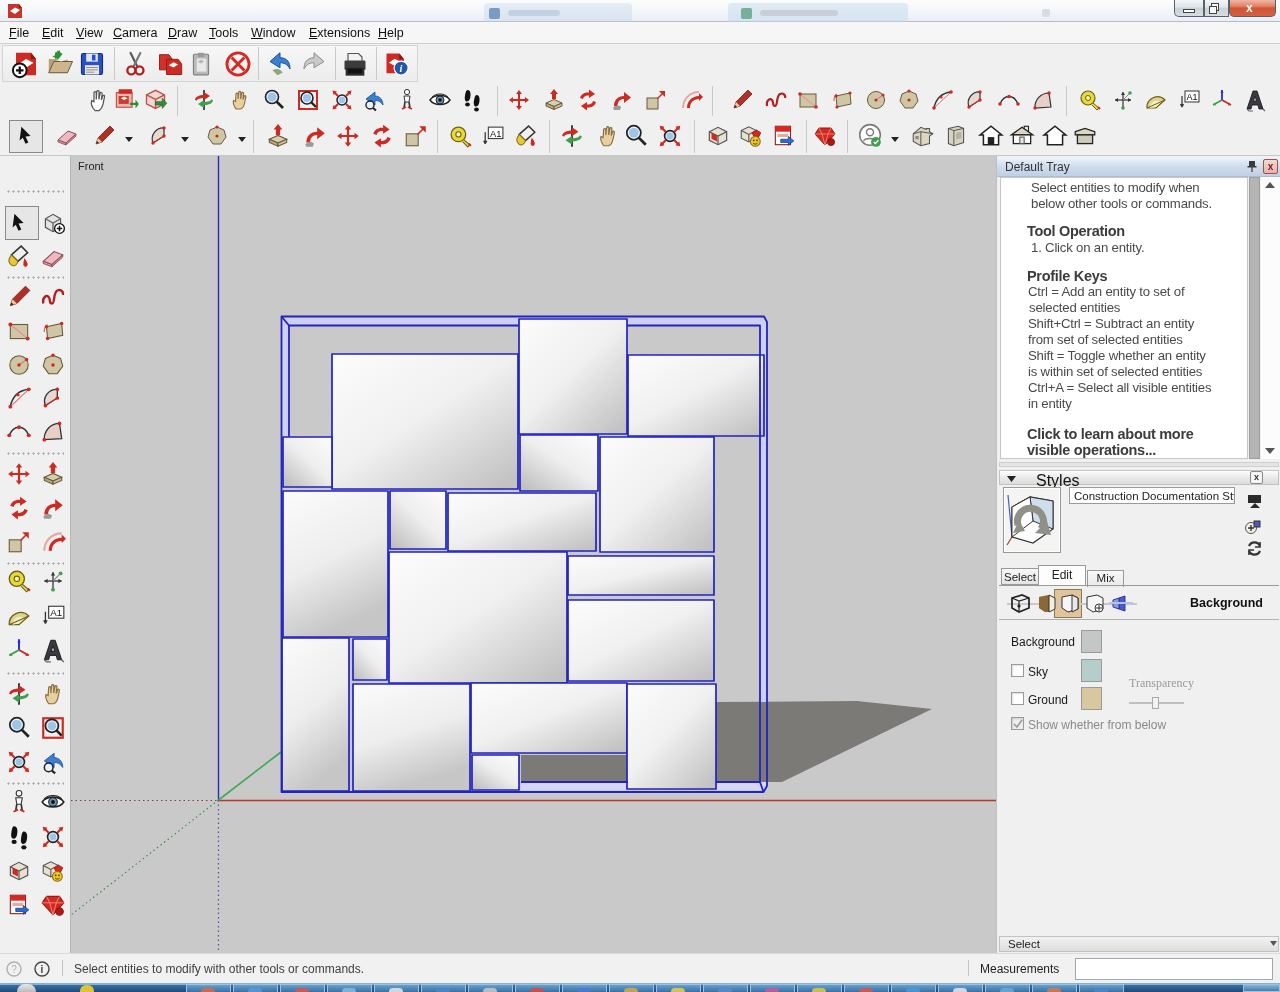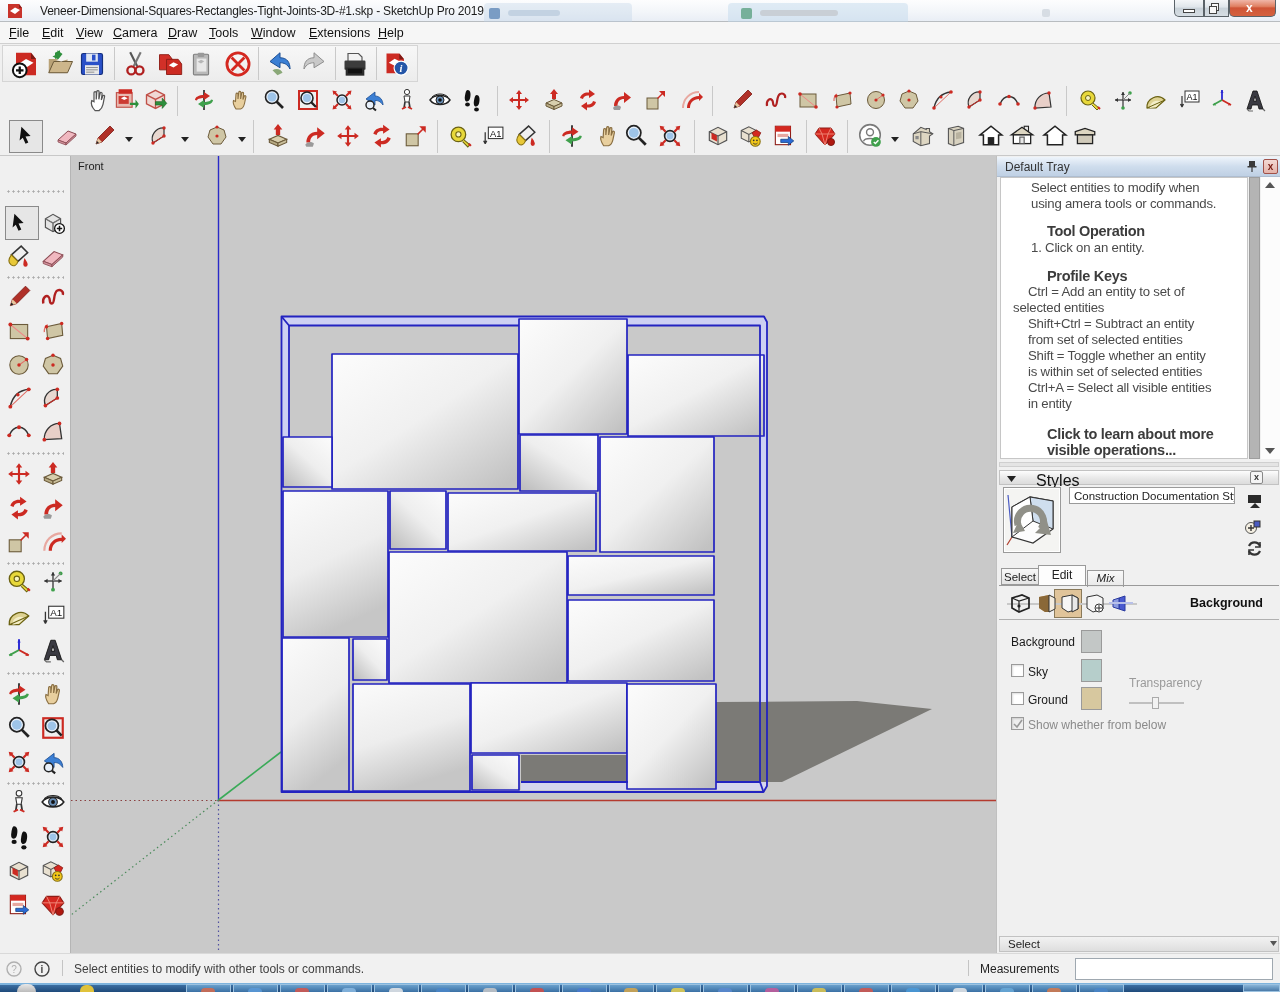--- a/index.html
+++ b/index.html
@@ -26,21 +26,21 @@
   .drop { position:absolute; width:0; height:0; border-left:4px solid transparent; border-right:4px solid transparent; border-top:5px solid #222; }
   #lefttb { left:0; top:156px; width:71px; height:797px; background:#f0f0f0; border-right:1px solid #b5b5b5; }
   #statusbar { left:0; top:953px; width:1280px; height:30px; background:#f1f1f1; border-top:1px solid #d9d9d9; }
   .statussep { position:absolute; top:6px; width:1px; height:16px; background:#c4c4c4; }
   #taskbar { left:0; top:983px; width:1280px; height:9px; background:linear-gradient(#4579ad,#1e4a7a); }
   #tray { left:996px; top:156px; width:284px; height:797px; background:#f0f0f0; border-left:1px solid #c0c0c0; }
   #traytitle { position:absolute; left:0px; top:1px; width:284px; height:20px;
      background:linear-gradient(#eef4fb,#cfdded 50%,#bfd0e4); border-bottom:1px solid #aebdd0; }
   #instructor { position:absolute; left:3px; top:21px; width:248px; height:282px; background:#fff; border:1px solid #c6c6c6; }
   .instr { position:absolute; left:30px; font-size:13.2px; color:#4a4a4a; letter-spacing:-0.2px; white-space:nowrap; }
-  .instrb { position:absolute; left:26px; font-size:14.5px; font-weight:bold; color:#3c3c3c; letter-spacing:-0.3px; white-space:nowrap;margin-left:20px; }
+  .instrb { position:absolute; left:26px; font-size:14.5px; font-weight:bold; color:#3c3c3c; letter-spacing:-0.3px; white-space:nowrap; }
   .sechead { position:absolute; background:linear-gradient(#fdfdfd,#e8e8e8 55%,#dcdcdc); border:1px solid #c2c2c2; }
   .swatch { position:absolute; border:1px solid #9a9a9a; }
   .tab { position:absolute; border:1px solid #9a9a9a; background:linear-gradient(#f8f8f8,#e4e4e4); font-size:11.5px; color:#222; text-align:center; }
   .chk { position:absolute; width:13px; height:13px; background:#fff; border:1px solid #9a9a9a; box-shadow:inset 1px 1px 2px #00000022; }
   .lbl { position:absolute; font-size:12px; color:#1a1a1a; white-space:nowrap; }
   .lblgray { position:absolute; font-size:12px; color:#9a9a9a; white-space:nowrap; }
 </style>
 </head>
 <body>
 <div id="app">
@@ -51,21 +51,20 @@
     <div class="abs" style="left:489px;top:8px;width:11px;height:11px;background:#7a9cc4;border-radius:2px;"></div>
     <div class="abs" style="left:508px;top:10px;width:52px;height:6px;background:#c3d2e2;border-radius:3px;"></div>
     <div class="abs" style="left:741px;top:8px;width:11px;height:11px;background:#76b09a;border-radius:2px;"></div>
     <div class="abs" style="left:760px;top:10px;width:78px;height:6px;background:#c9cfd6;border-radius:3px;"></div>
     <div class="abs" style="left:1042px;top:9px;width:8px;height:8px;background:#d7dde4;border-radius:2px;"></div>
     <svg class="abs" style="left:6px;top:2px" width="18" height="18" viewBox="0 0 18 18">
         <path d="M2 2 L13 2 L16 6 L16 16 L2 16 Z" fill="#c8332b"></path>
         <path d="M4 9 L9 5.5 L14 8 L9 12 Z" fill="#fff"></path>
         <path d="M13 2 L13 6 L16 6 Z" fill="#8f1f1a"></path>
       </svg>
-    <div class="abs" id="titletext">Veneer-Dimensional-Squares-Rectangles-Tight-Joints-3D-#1.skp - SketchUp Pro 2019</div>
     <div class="abs wbtn" id="wmin" style="left:1174px;width:30px;"></div>
     <div class="abs wbtn" id="wrest" style="left:1204px;width:25px;"></div>
     <div class="abs wbtn" id="wclose" style="left:1229px;width:47px;"></div>
     <div class="abs" style="left:1183px;top:9px;width:12px;height:4px;background:#fff;border:1px solid #444;"></div>
     <div class="abs" style="left:1211px;top:3px;width:8px;height:8px;background:#f8f8f8;border:1px solid #444;"></div>
     <div class="abs" style="left:1209px;top:6px;width:8px;height:8px;background:#f8f8f8;border:1px solid #444;"></div>
     <div class="abs" style="left:1246px;top:1px;color:#fff;font-size:12px;font-weight:bold;">x</div>
   </div>
 
   <div class="abs" id="menubar">
@@ -529,26 +528,26 @@
   <div class="abs" id="tray">
     <div id="traytitle">
       <div class="abs" style="left:8px;top:3px;font-size:12px;color:#333">Default Tray</div>
       <svg class="abs" style="left:249px;top:3px" width="12" height="14" viewBox="0 0 12 14">
           <path d="M3 1 H9 V6 H10.5 V7.5 H6.6 V12 H5.4 V7.5 H1.5 V6 H3 Z" fill="#3a3a3a"></path>
         </svg>
       <div class="abs" style="left:266px;top:2px;width:15px;height:15px;background:linear-gradient(#f3d9d4,#e4b3aa);border:1px solid #a05048;border-radius:2px;color:#7c2018;font-size:10px;font-weight:bold;text-align:center;line-height:13px;">x</div>
     </div>
     <div id="instructor">
       <div class="instr" style="top:2px">Select entities to modify when</div>
-      <div class="instr" style="top:18px">using amera tools or commands.</div>
+      <div class="instr" style="top:18px">below other tools or commands.</div>
       <div class="instrb" style="top:45px">Tool Operation</div>
       <div class="instr" style="top:62px">1. Click on an entity.</div>
       <div class="instrb" style="top:90px">Profile Keys</div>
       <div class="instr" style="left:27px;top:106px">Ctrl = Add an entity to set of</div>
-      <div class="instr" style="left:12px;top:122px">selected entities</div>
+      <div class="instr" style="left:28px;top:122px">selected entities</div>
       <div class="instr" style="left:27px;top:138px">Shift+Ctrl = Subtract an entity</div>
       <div class="instr" style="left:27px;top:154px">from set of selected entities</div>
       <div class="instr" style="left:27px;top:170px">Shift = Toggle whether an entity</div>
       <div class="instr" style="left:27px;top:186px">is within set of selected entities</div>
       <div class="instr" style="left:27px;top:202px">Ctrl+A = Select all visible entities</div>
       <div class="instr" style="left:27px;top:218px">in entity</div>
       <div class="instrb" style="top:248px">Click to learn about more</div>
       <div class="instrb" style="top:264px">visible operations...</div>
     </div>
     <div class="abs" style="left:252px;top:21px;width:11px;height:282px;background:#b4b4b4;border:1px solid #9e9e9e;"></div>
@@ -594,21 +593,21 @@
       </svg>
     <svg class="abs" style="left:249px;top:384px" width="17" height="17" viewBox="0 0 17 17">
         <path d="M3 6 A 6 6 0 0 1 14 6" fill="none" stroke="#333" stroke-width="2.2"></path>
         <path d="M14 2 V7 H9" fill="none" stroke="#333" stroke-width="1.6"></path>
         <path d="M14 11 A 6 6 0 0 1 3 11" fill="none" stroke="#333" stroke-width="2.2"></path>
         <path d="M3 15 V10 H8" fill="none" stroke="#333" stroke-width="1.6"></path>
       </svg>
     
     <div class="tab" style="left:4px;top:412px;width:38px;height:17px;line-height:16px;">Select</div>
     <div class="tab" style="left:41px;top:409px;width:48px;height:20px;line-height:18px;background:#fdfdfd;border-bottom:none;font-size:12px;">Edit</div>
-    <div class="tab" style="left:90px;top:414px;width:37px;height:22px;line-height:14px;font-style:italic;">Mix</div>
+    <div class="tab" style="left:90px;top:414px;width:37px;height:22px;line-height:14px;">Mix</div>
     <div class="abs" style="left:2px;top:429px;width:280px;height:1px;background:#9a9a9a;"></div>
     
     <div class="abs" style="left:4px;top:431px;width:276px;height:32px;background:#f0f0f0;"></div>
     <div class="abs" style="left:57px;top:433px;width:28px;height:29px;background:#e0c49a;border:1px solid #8a7a5a;"></div>
     <div class="abs" style="left:10px;top:447px;width:130px;height:2px;background:#c8c8c8;"></div>
     <g></g>
     <svg class="abs" style="left:11px;top:437px" width="24" height="21" viewBox="0 0 24 21">
         <polygon points="4,5 14,2 21,5 21,15 11,19 4,15" fill="none" stroke="#222" stroke-width="1.7"></polygon>
         <path d="M4 5 L11 8 L21 5 M11 8 L11 19" fill="none" stroke="#222" stroke-width="1.2"></path>
         <circle cx="11" cy="13" r="1.6" fill="#222"></circle>
@@ -636,21 +635,21 @@
     <div class="abs" style="left:2px;top:463px;width:280px;height:1px;background:#b0b0b0;"></div>
     
     <div class="lbl" style="left:14px;top:479px;">Background</div>
     <div class="swatch" style="left:84px;top:474px;width:21px;height:23px;background:#c3c7c6;"></div>
     <div class="chk" style="left:14px;top:508px;"></div>
     <div class="lbl" style="left:31px;top:509px;">Sky</div>
     <div class="swatch" style="left:84px;top:503px;width:21px;height:23px;background:#b6cecb;"></div>
     <div class="chk" style="left:14px;top:536px;"></div>
     <div class="lbl" style="left:31px;top:537px;">Ground</div>
     <div class="swatch" style="left:84px;top:531px;width:21px;height:23px;background:#d7c89f;"></div>
-    <div class="lblgray" style="left:132px;top:520px;">Transparency</div>
+    <div class="lblgray" style="left:132px;top:520px;font-family:Liberation Serif, serif;">Transparency</div>
     <div class="abs" style="left:132px;top:546px;width:55px;height:2px;background:#c0c0c0;"></div>
     <div class="abs" style="left:155px;top:541px;width:7px;height:12px;background:#f2f2f2;border:1px solid #aaa;"></div>
     <div class="chk" style="left:14px;top:561px;background:#eee;"></div>
     <svg class="abs" style="left:15px;top:562px" width="12" height="12" viewBox="0 0 12 12">
         <path d="M2 6 L5 9 L10 2" fill="none" stroke="#999" stroke-width="1.6"></path>
       </svg>
     <div class="lblgray" style="left:31px;top:562px;color:#8a8a8a;">Show whether from below</div>
     
     <div class="sechead" style="left:2px;top:780px;width:280px;height:16px;background:linear-gradient(#f2f2f2,#dedede);">
       <div class="abs" style="left:8px;top:1px;font-size:11.5px;color:#222;">Select</div>

